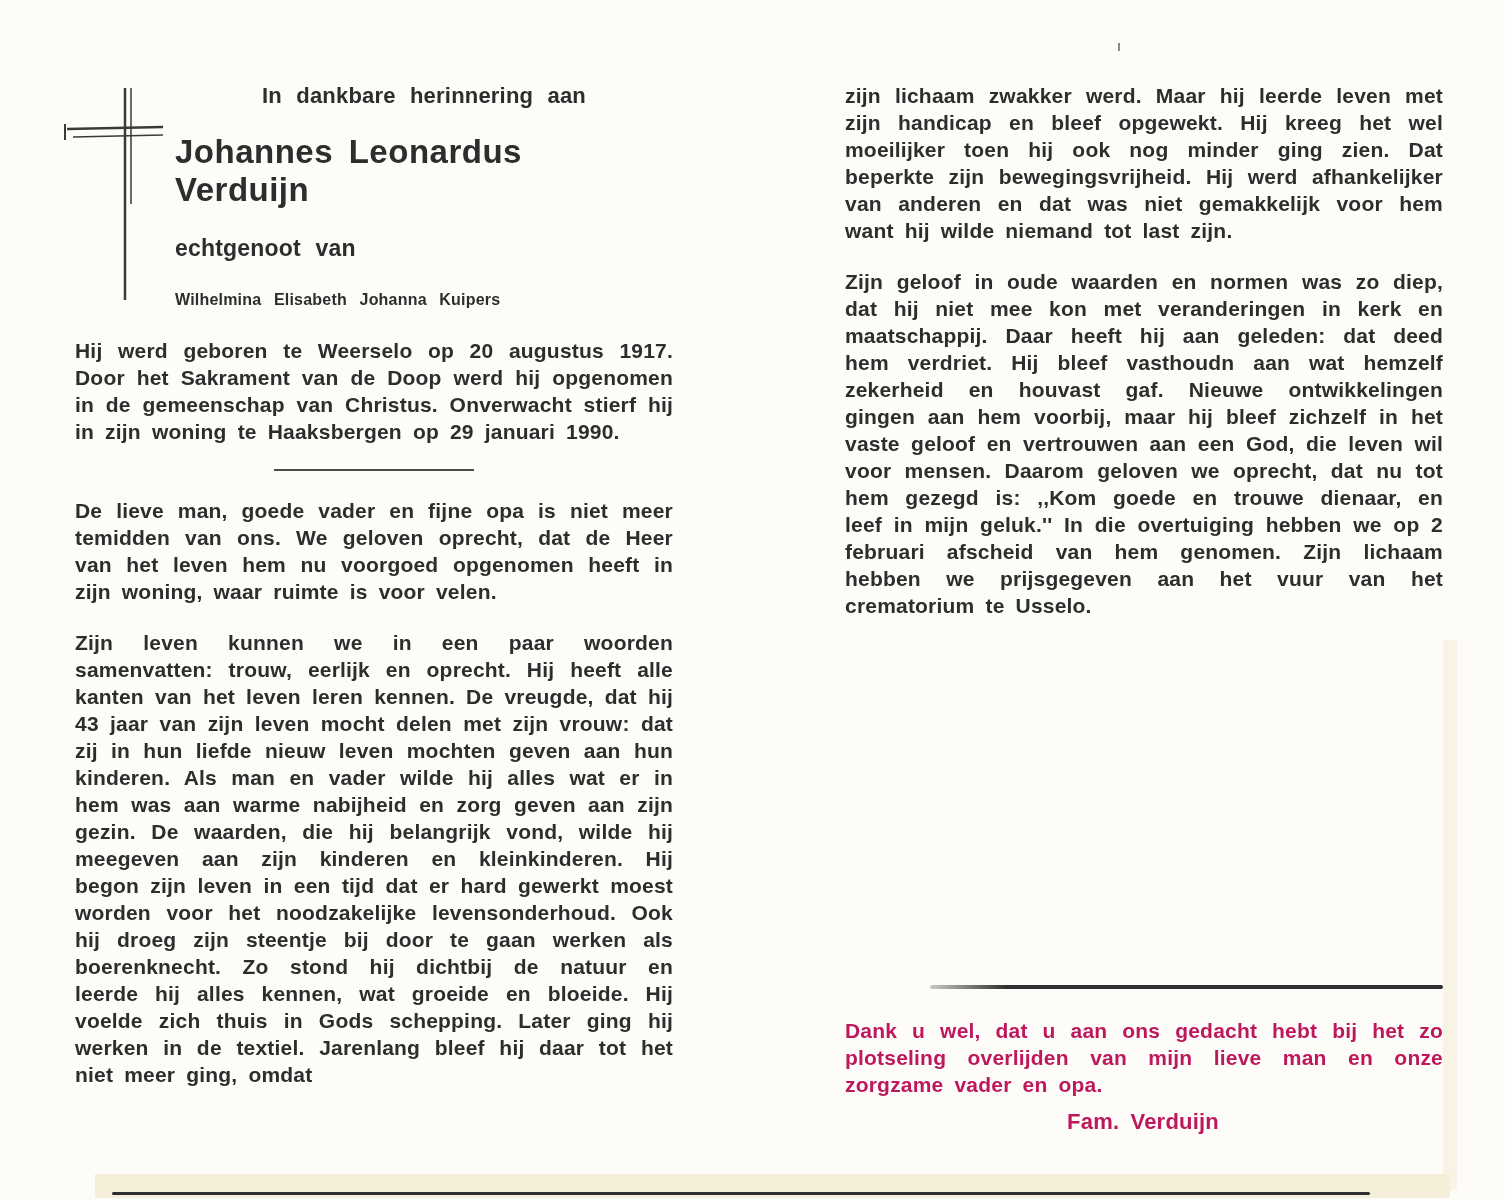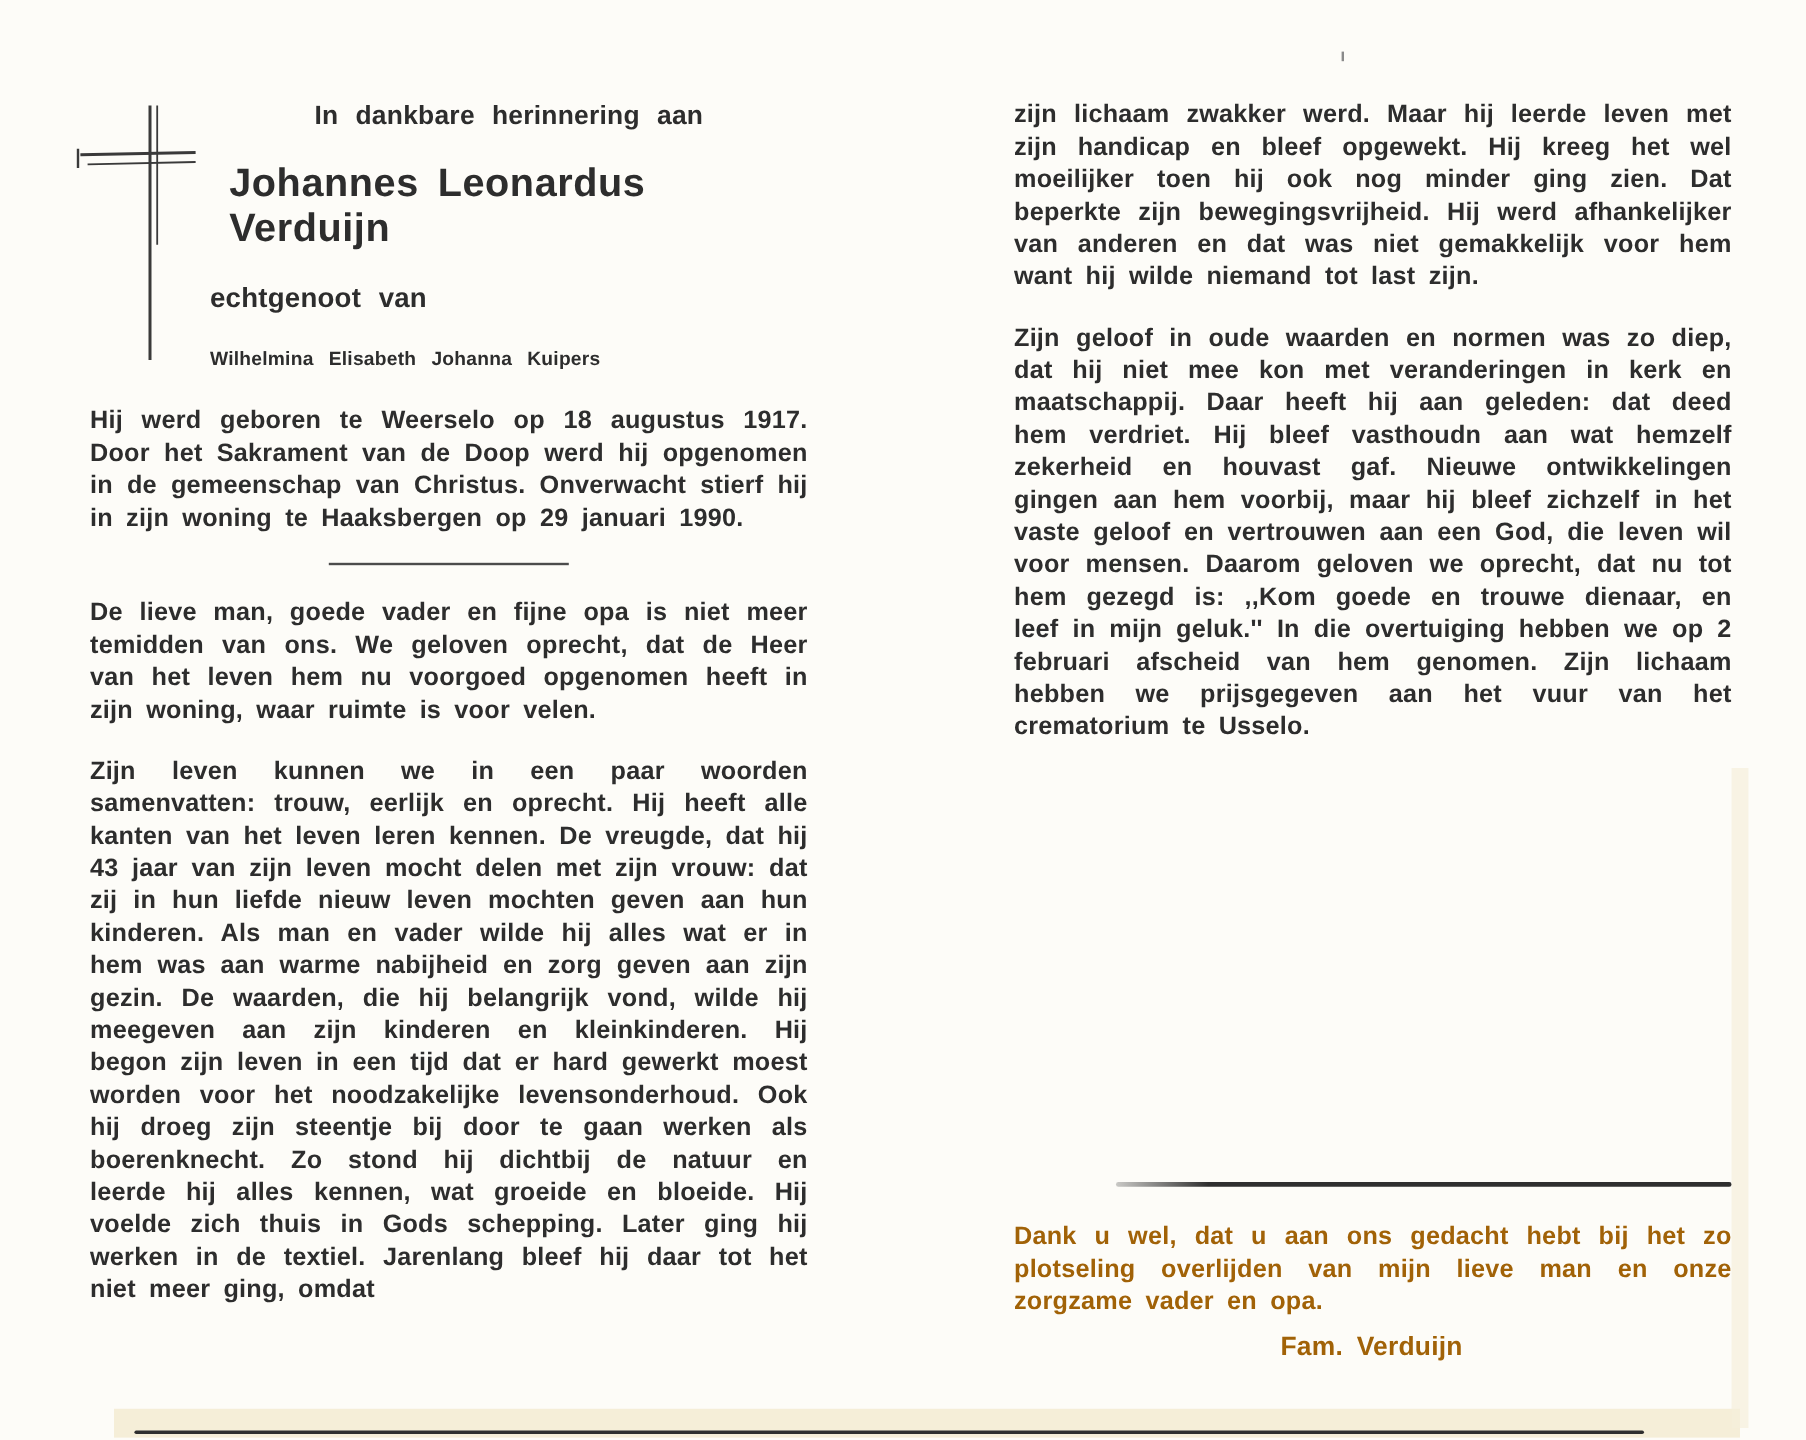--- a/index.html
+++ b/index.html
@@ -46,21 +46,21 @@
   .intro {
     font-size: 22px;
     margin: 0 0 18px 0;
     text-align: center;
   }
   .deceased-name {
     font-size: 33px;
     line-height: 38px;
     letter-spacing: 0.5px;
     word-spacing: 6px;
-    margin: 0 0 26px 16px;
+    margin: 0 0 26px 0;
   }
   .relation {
     font-size: 23px;
     margin: 0 0 16px 0;
   }
   .spouse {
     font-size: 16px;
     margin: 0 0 28px 0;
   }
 
@@ -80,21 +80,21 @@
     border-top: 2px solid #4c4c4c;
     margin: 14px auto 26px auto;
   }
 
   
   .bottom-block {
     position: absolute;
     top: 985px;
     left: 845px;
     width: 598px;
-    color: #a16207;
+    color: #be185d;
     font-weight: bold;
     font-size: 21px;
     line-height: 27px;
     letter-spacing: 0.2px;
     word-spacing: 5px;
     text-align: justify;
   }
   .divider-right {
     margin-left: 85px;
     width: 513px;
@@ -164,21 +164,21 @@
     <div class="header-block">
       <p class="intro">In dankbare herinnering aan</p>
       <div class="deceased-name">
         <span>Johannes Leonardus</span><br>
         <span>Verduijn</span>
       </div>
       <p class="relation">echtgenoot van</p>
       <p class="spouse">Wilhelmina Elisabeth Johanna Kuipers</p>
     </div>
 
-    <p>Hij werd geboren te Weerselo op 18 augustus 1917. Door het Sakrament van de Doop werd hij opgenomen in de gemeenschap van Christus. Onverwacht stierf hij in zijn woning te Haaksbergen op 29 januari 1990.</p>
+    <p>Hij werd geboren te Weerselo op 20 augustus 1917. Door het Sakrament van de Doop werd hij opgenomen in de gemeenschap van Christus. Onverwacht stierf hij in zijn woning te Haaksbergen op 29 januari 1990.</p>
 
     <div class="divider-left"></div>
 
     <p>De lieve man, goede vader en fijne opa is niet meer temidden van ons. We geloven oprecht, dat de Heer van het leven hem nu voorgoed opgenomen heeft in zijn woning, waar ruimte is voor velen.</p>
 
     <p>Zijn leven kunnen we in een paar woorden samenvatten: trouw, eerlijk en oprecht. Hij heeft alle kanten van het leven leren kennen. De vreugde, dat hij 43 jaar van zijn leven mocht delen met zijn vrouw: dat zij in hun liefde nieuw leven mochten geven aan hun kinderen. Als man en vader wilde hij alles wat er in hem was aan warme nabijheid en zorg geven aan zijn gezin. De waarden, die hij belangrijk vond, wilde hij meegeven aan zijn kinderen en kleinkinderen. Hij begon zijn leven in een tijd dat er hard gewerkt moest worden voor het noodzakelijke levensonderhoud. Ook hij droeg zijn steentje bij door te gaan werken als boerenknecht. Zo stond hij dichtbij de natuur en leerde hij alles kennen, wat groeide en bloeide. Hij voelde zich thuis in Gods schepping. Later ging hij werken in de textiel. Jarenlang bleef hij daar tot het niet meer ging, omdat</p>
   </div>
 
   <div class="col col-right">
     <p>zijn lichaam zwakker werd. Maar hij leerde leven met zijn handicap en bleef opgewekt. Hij kreeg het wel moeilijker toen hij ook nog minder ging zien. Dat beperkte zijn bewegingsvrijheid. Hij werd afhankelijker van anderen en dat was niet gemakkelijk voor hem want hij wilde niemand tot last zijn.</p>

